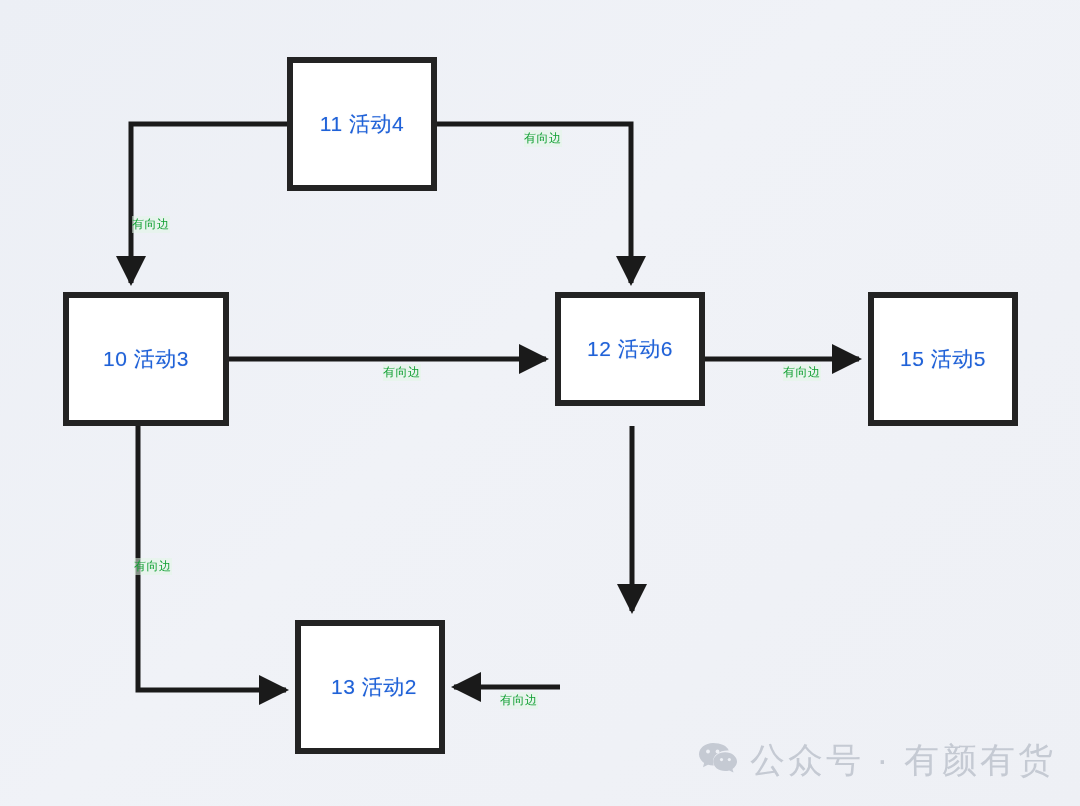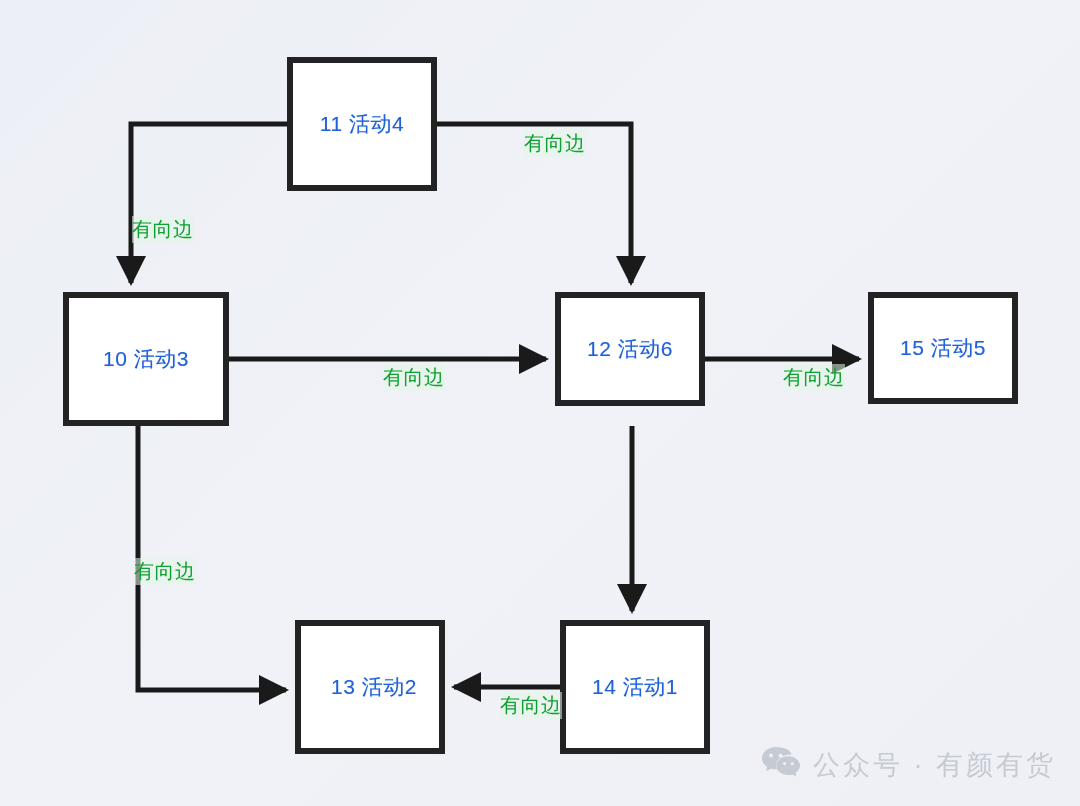--- a/index.html
+++ b/index.html
@@ -39,39 +39,39 @@
   .node-label {
     color: #1f62d8;
     font-size: 21px;
     letter-spacing: 0.5px;
     white-space: nowrap;
     text-shadow: 0 0 1px rgba(40,90,200,0.35);
   }
   .edge-label {
     position: absolute;
     color: #11a033;
-    font-size: 20px;
+    font-size: 12px;
     white-space: nowrap;
     background: rgba(226,246,229,0.55);
     z-index: 4;
     letter-spacing: 0.5px;
   }
   #watermark {
     position: absolute;
     right: 24px;
     bottom: 22px;
     display: flex;
     align-items: center;
     gap: 12px;
     z-index: 5;
     opacity: 0.95;
   }
   #watermark .wm-text {
     color: #c3c8d2;
-    font-size: 27px;
+    font-size: 35px;
     letter-spacing: 3px;
     white-space: nowrap;
   }
   #watermark .wm-icon {
     display: block;
   }
 </style>
 </head>
 <body>
 
@@ -104,31 +104,28 @@
   </div>
 
   <div class="node" style="left:63px; top:292px; width:166px; height:134px;">
     <span class="node-label">10 活动3</span>
   </div>
 
   <div class="node" style="left:555px; top:292px; width:150px; height:114px;">
     <span class="node-label">12 活动6</span>
   </div>
 
-  <div class="node" style="left:868px; top:292px; width:150px; height:112px;">
+  <div class="node" style="left:868px; top:292px; width:150px; height:134px;">
     <span class="node-label">15 活动5</span>
   </div>
 
   <div class="node" style="left:295px; top:620px; width:150px; height:134px;padding-left:8px;">
     <span class="node-label">13 活动2</span>
   </div>
 
-  <div class="node" style="left:560px; top:620px; width:150px; height:134px;">
-    <span class="node-label">14 活动1</span>
-  </div>
 
   <div class="edge-label" style="left:132px; top:216px;">有向边</div>
 
   <div class="edge-label" style="left:524px; top:130px;">有向边</div>
 
   <div class="edge-label" style="left:383px; top:364px;">有向边</div>
 
   <div class="edge-label" style="left:783px; top:364px;">有向边</div>
 
   <div class="edge-label" style="left:134px; top:558px;">有向边</div>

